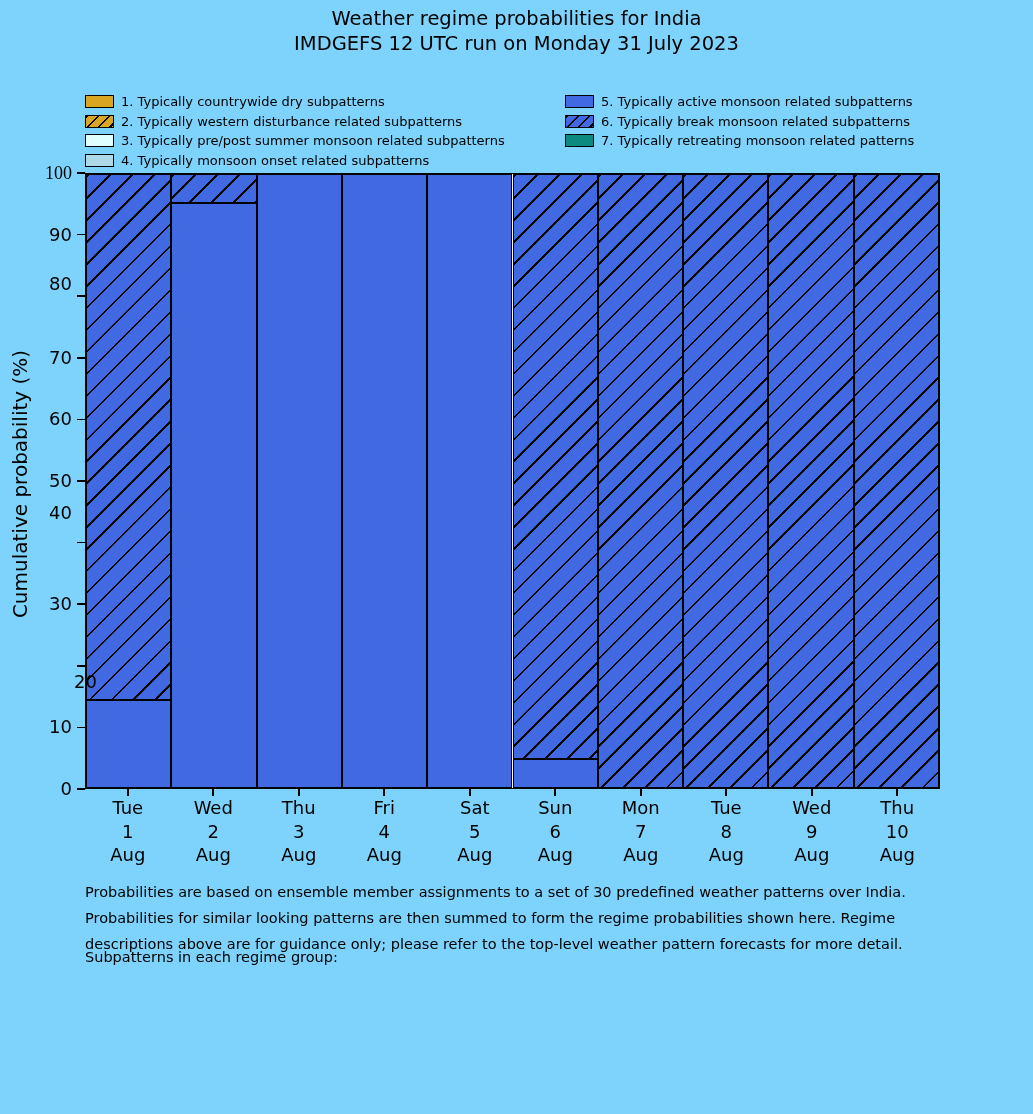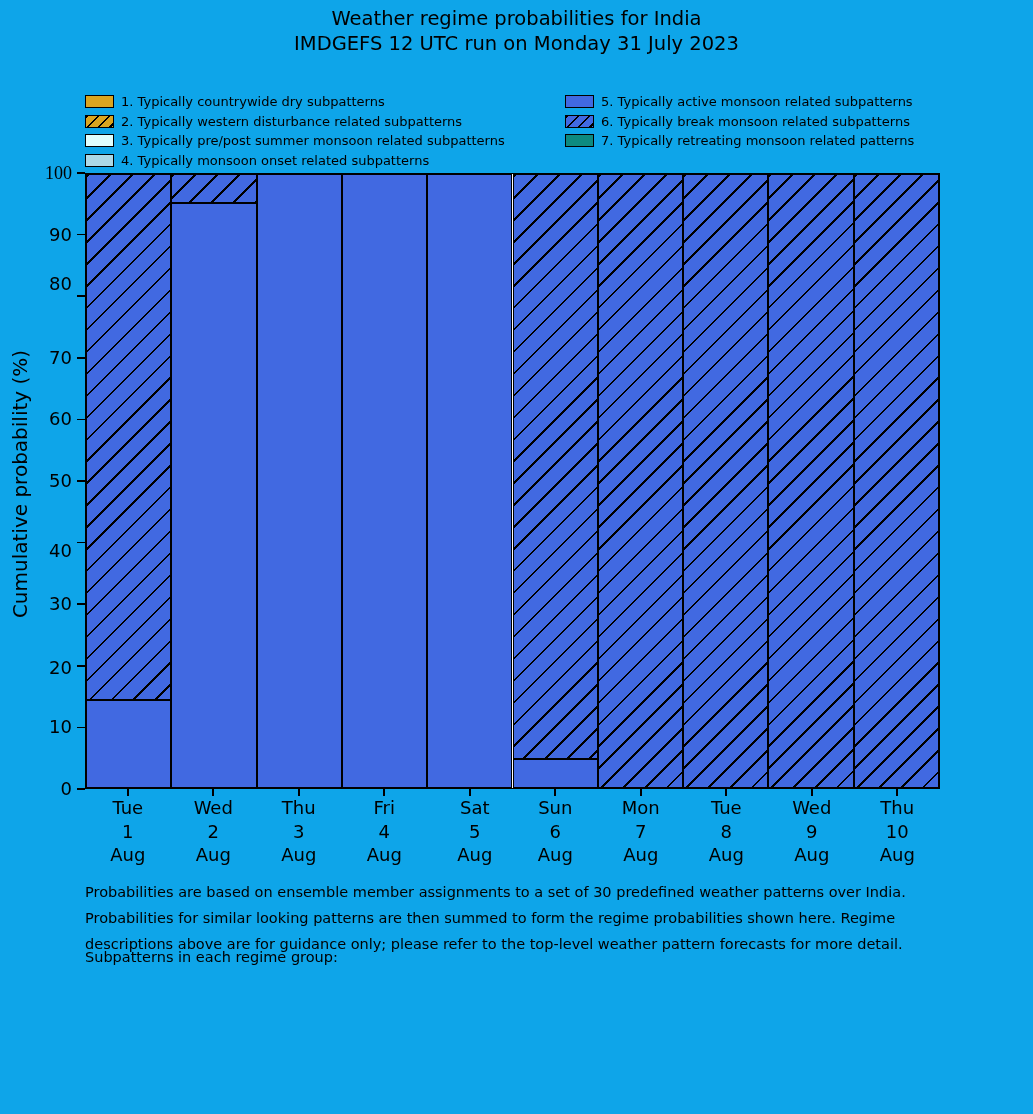--- a/index.html
+++ b/index.html
@@ -1,20 +1,20 @@
 <!DOCTYPE html>
 <html><head>
 <meta charset="utf-8">
 <style>
   html, body { margin: 0; padding: 0; background: #ffffff; }
   .fig {
     position: relative;
     width: 1033px;
     height: 1114px;
-    background: #0ea5e9;
+    background: #7dd3fc;
     font-family: "DejaVu Sans", sans-serif;
     color: #000000;
     overflow: hidden;
   }
   .title-block {
     position: absolute;
     top: 6px; left: 0;
     width: 1033px;
     text-align: center;
     font-size: 19.5px;
@@ -146,25 +146,25 @@
 descriptions above are for guidance only; please refer to the top-level weather pattern forecasts for more detail.</div>
 
   <div class="subpatterns">
     <div>Subpatterns in each regime group:</div>
   </div>
 
 <div class="ytick-label" style="top: 778px;">0</div>
     <div class="ytick-mark" style="left: 77px; width: 8px; top: 788.2px; height: 1.6px;"></div>
     <div class="ytick-label" style="top: 716.4px;">10</div>
     <div class="ytick-mark" style="left: 77px; width: 8px; top: 726.6px; height: 1.6px;"></div>
-    <div class="ytick-label" style="top: 657px;">20</div>
+    <div class="ytick-label" style="top: 671px; padding-left: 25px;">20</div>
     <div class="ytick-mark" style="left: 77px; width: 8px; top: 665px; height: 1.6px;"></div>
     <div class="ytick-label" style="top: 593.2px;">30</div>
     <div class="ytick-mark" style="left: 77px; width: 8px; top: 603.4px; height: 1.6px;"></div>
-    <div class="ytick-label" style="top: 540px;">40</div>
+    <div class="ytick-label" style="top: 502px;">40</div>
     <div class="ytick-mark" style="left: 77px; width: 8px; top: 541.8px; height: 1.6px;"></div>
     <div class="ytick-label" style="top: 470px;">50</div>
     <div class="ytick-mark" style="left: 77px; width: 8px; top: 480.2px; height: 1.6px;"></div>
     <div class="ytick-label" style="top: 408.4px;">60</div>
     <div class="ytick-mark" style="left: 77px; width: 8px; top: 418.6px; height: 1.6px;"></div>
     <div class="ytick-label" style="top: 346.8px;">70</div>
     <div class="ytick-mark" style="left: 77px; width: 8px; top: 357px; height: 1.6px;"></div>
     <div class="ytick-label" style="top: 273px;">80</div>
     <div class="ytick-mark" style="left: 77px; width: 8px; top: 295.4px; height: 1.6px;"></div>
     <div class="ytick-label" style="top: 223.6px;">90</div>

